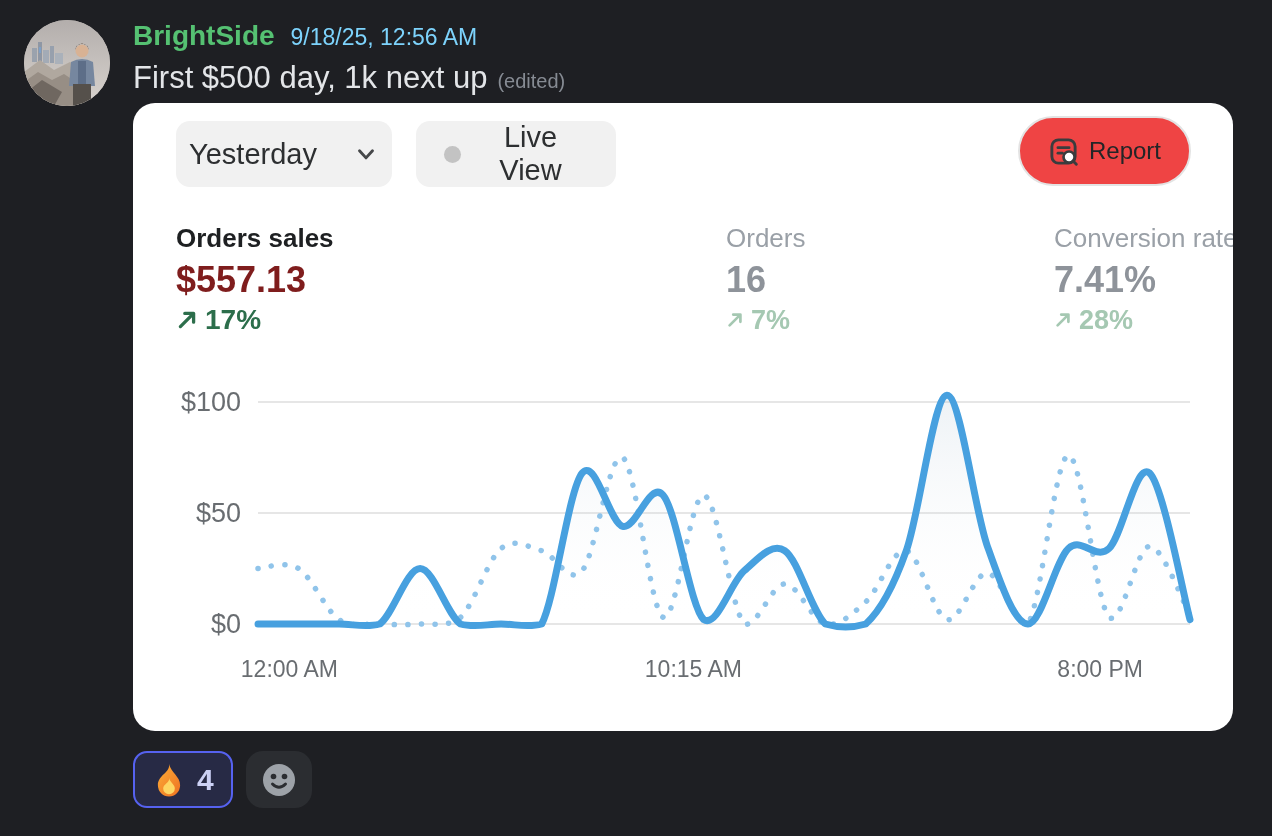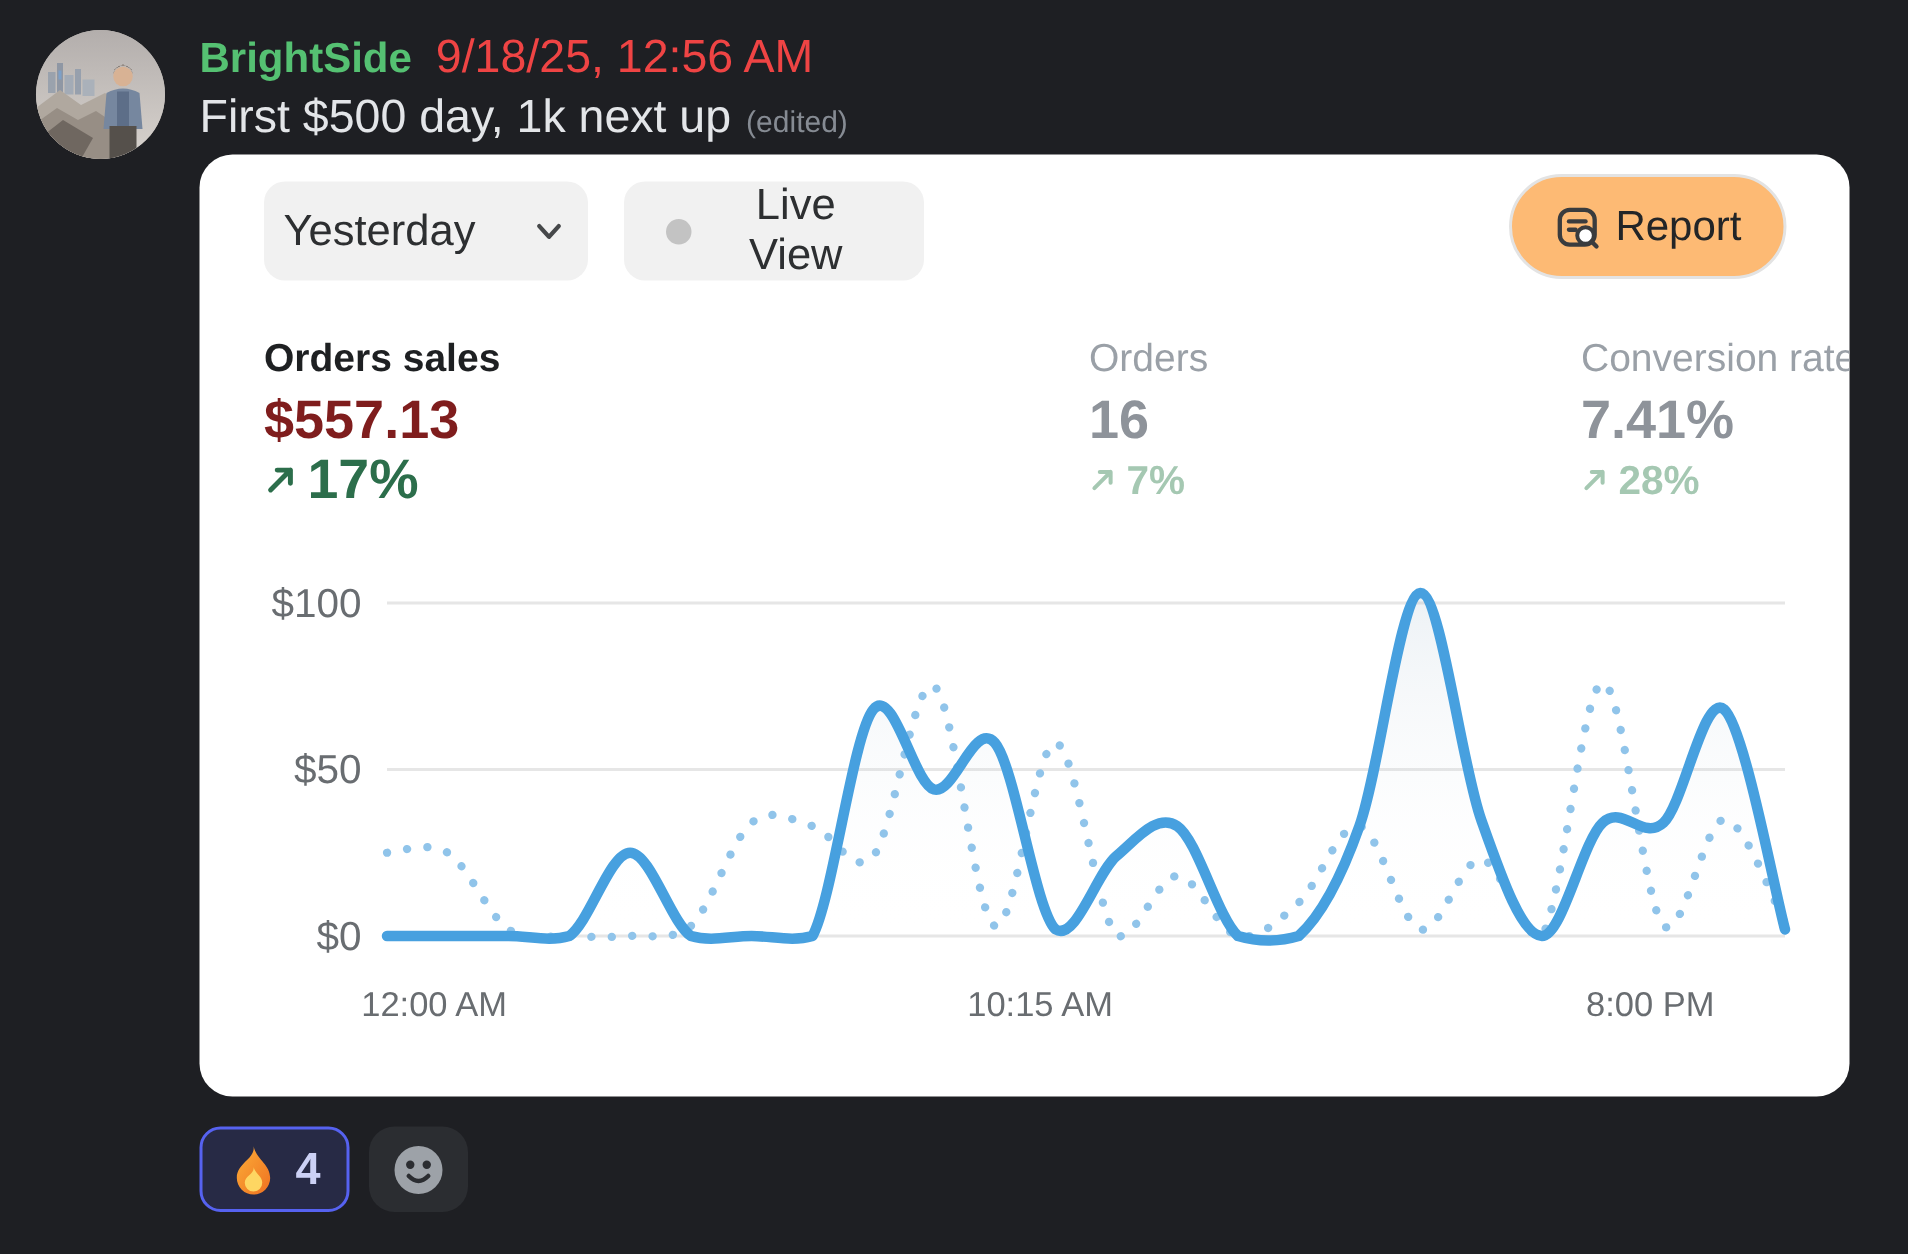--- a/index.html
+++ b/index.html
@@ -9,49 +9,49 @@
     font-family:"Liberation Sans", sans-serif;
     -webkit-font-smoothing:antialiased;
   }
   
   .avatar{
     position:absolute;left:24px;top:20px;width:86px;height:86px;border-radius:50%;
     overflow:hidden;cursor:pointer;background:#b9b4b0;
   }
   .msg-header{position:absolute;left:133px;top:20px;display:flex;align-items:baseline;gap:16px;}
   .username{font-size:28px;font-weight:700;color:#55c172;cursor:pointer;}
-  .timestamp{font-size:31px;color:#ef4444;}
+  .timestamp{font-size:23px;color:#7dd3fc;}
   .msg-text{position:absolute;left:133px;top:60px;font-size:31px;color:#e3e5e8;display:flex;align-items:baseline;gap:10px;}
   .edited{font-size:20px;color:#868b93;}
 
   
   .card{
     position:absolute;left:133px;top:103px;width:1100px;height:628px;
     background:#ffffff;border-radius:22px;overflow:hidden;color:#202223;
   }
   .pill-btn{
     position:absolute;display:flex;align-items:center;justify-content:center;
     background:#f1f1f1;border:none;border-radius:14px;height:66px;
     font-family:"Liberation Sans", sans-serif;font-size:29px;font-weight:500;color:#2d2f31;
     cursor:pointer;gap:12px;padding:0 28px;
   }
   .btn-yesterday{left:43px;top:18px;width:216px;gap:36px;}
   .btn-liveview{left:283px;top:18px;width:200px;}
   .live-dot{width:17px;height:17px;border-radius:50%;background:#c3c3c3;flex:0 0 auto;}
   .btn-report{
     position:absolute;right:42px;top:13px;height:70px;padding:0 28px;
-    display:flex;align-items:center;gap:10px;background:#fdba74;
+    display:flex;align-items:center;gap:10px;background:#ef4444;
     border:2px solid #e3e3e3;border-radius:36px;
-    font-family:"Liberation Sans", sans-serif;font-size:28px;font-weight:500;color:#232527;cursor:pointer;text-align:center;
+    font-family:"Liberation Sans", sans-serif;font-size:24px;font-weight:500;color:#232527;cursor:pointer;text-align:center;
   }
   
   .metric{position:absolute;top:120px;cursor:pointer;}
   .metric .m-label{font-size:26px;line-height:31px;font-weight:700;color:#1e2022;white-space:nowrap;}
   .metric .m-value{font-size:36px;line-height:43px;font-weight:700;color:#7f1d1d;margin-top:4px;}
-  .metric .m-delta{display:flex;align-items:center;gap:7px;margin-top:3px;font-size:37px;font-weight:700;color:#2c6e4b;line-height:32px;}
+  .metric .m-delta{display:flex;align-items:center;gap:7px;margin-top:3px;font-size:28px;font-weight:700;color:#2c6e4b;line-height:32px;}
   .metric.dim .m-label{color:#9aa0a7;font-weight:400;}
   .metric.dim .m-value{color:#8e939a;}
   .metric.dim .m-delta{color:#a5c8b2;font-size:27px;}
   .metric-total{left:43px;}
   .metric-orders{left:593px;}
   .metric-conversion{left:921px;width:300px;}
   
   .ytick{position:absolute;left:28px;width:80px;text-align:right;font-size:27px;color:#696d71;line-height:28px;}
   .yt-100{top:285px;} .yt-50{top:396px;} .yt-0{top:507px;}
   .xtick{position:absolute;top:553px;width:160px;text-align:right;font-size:23px;color:#696d71;}

